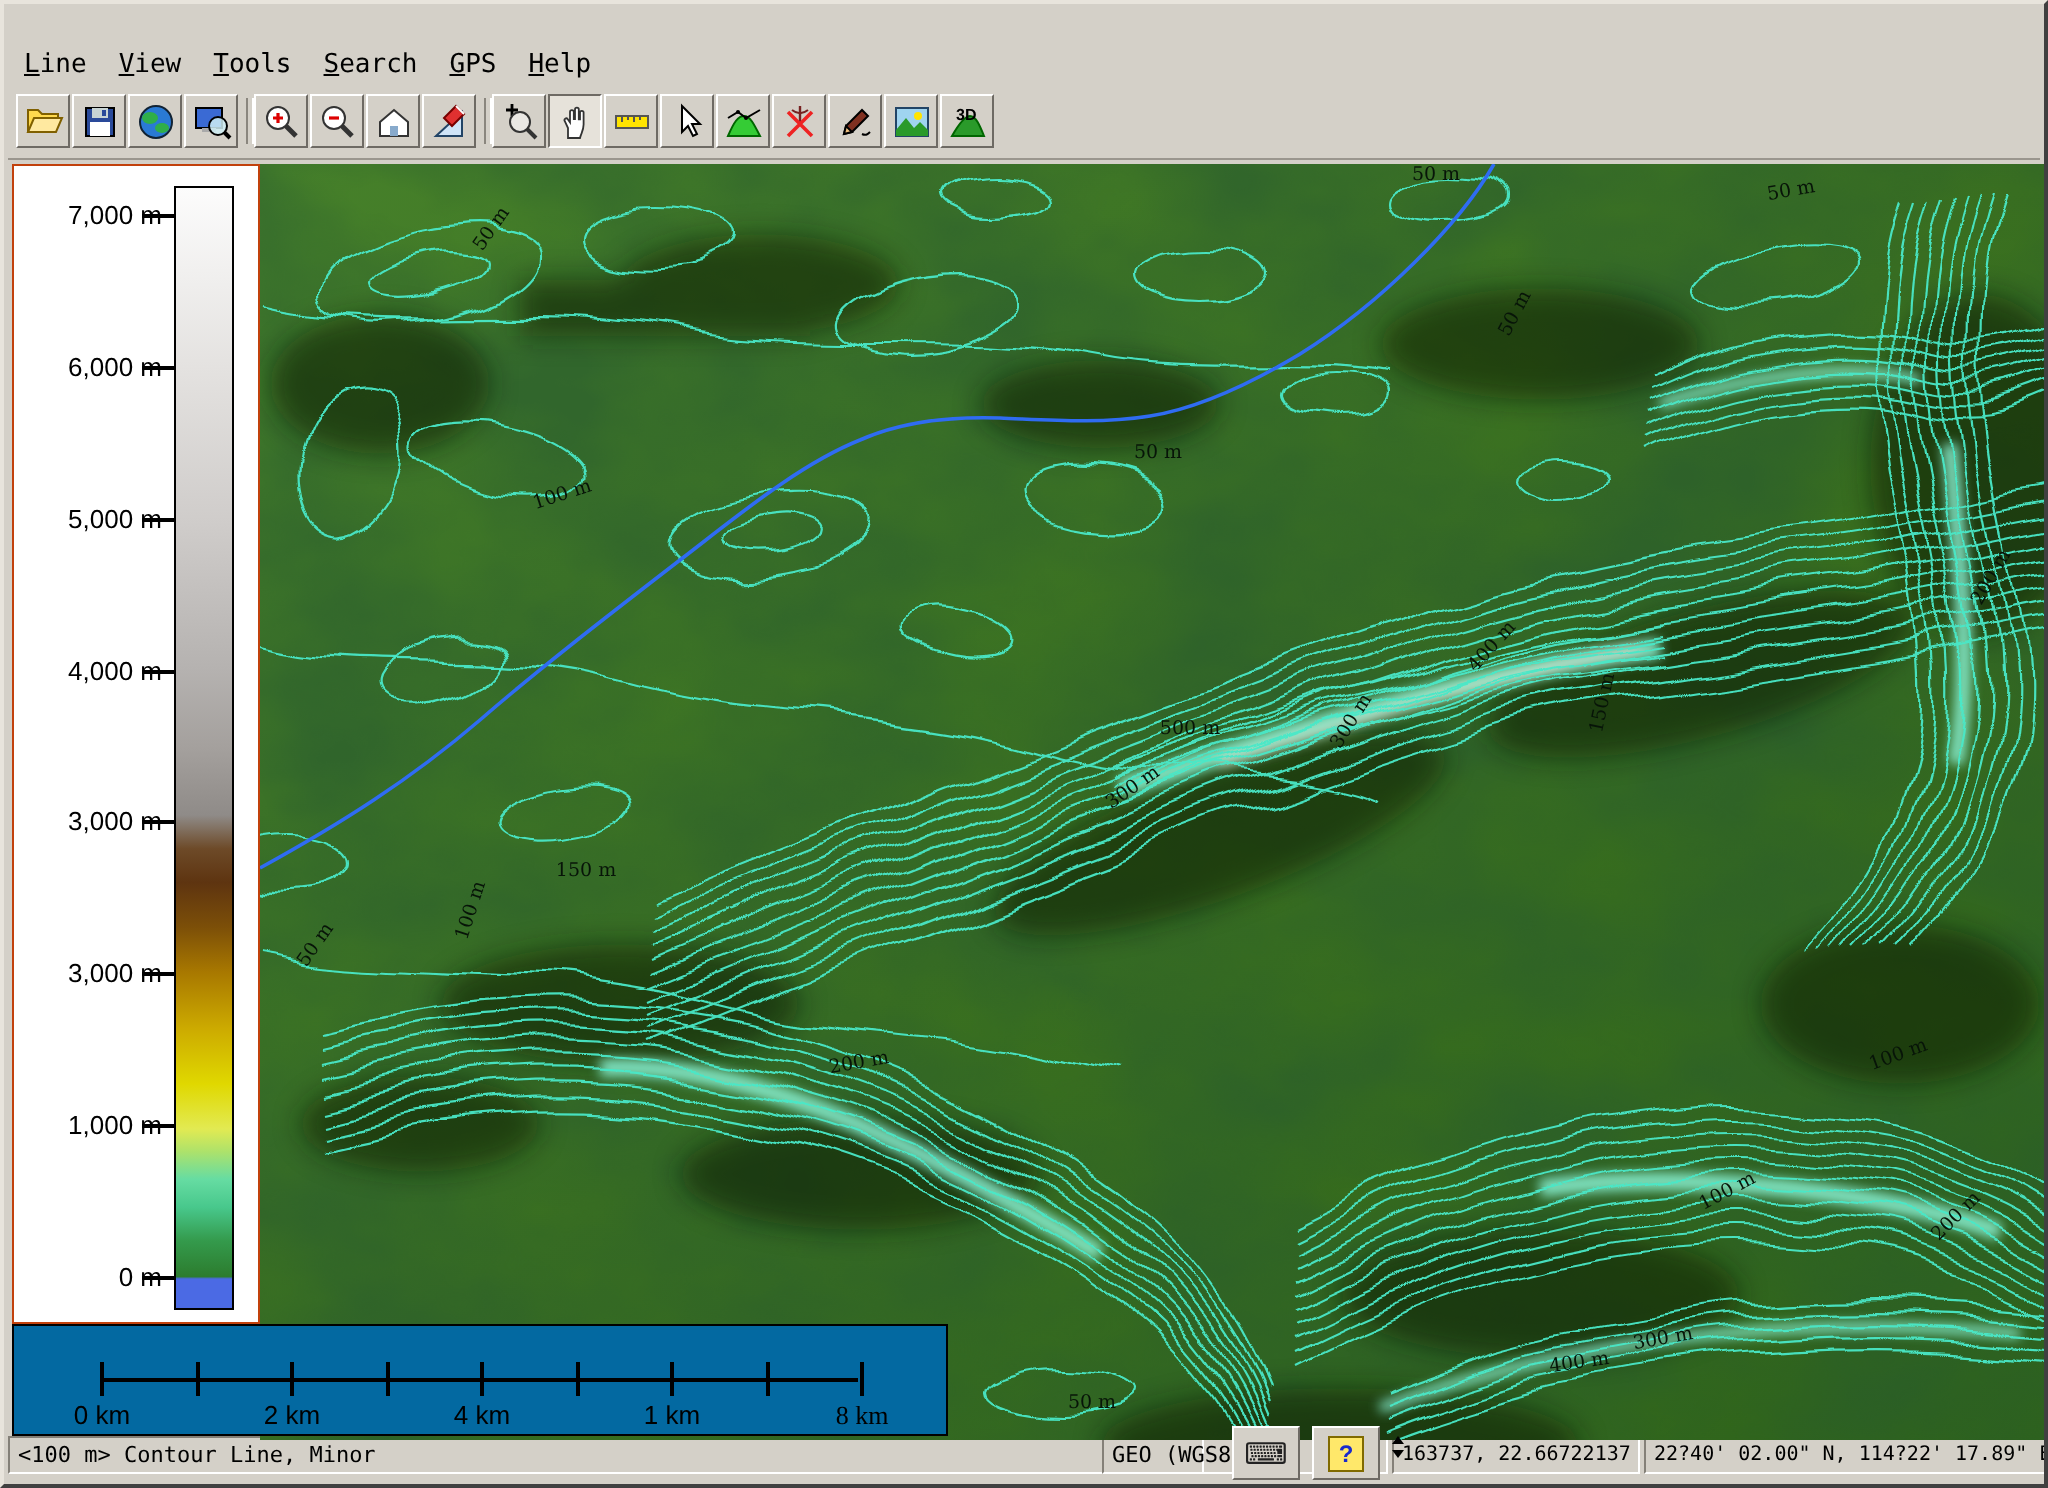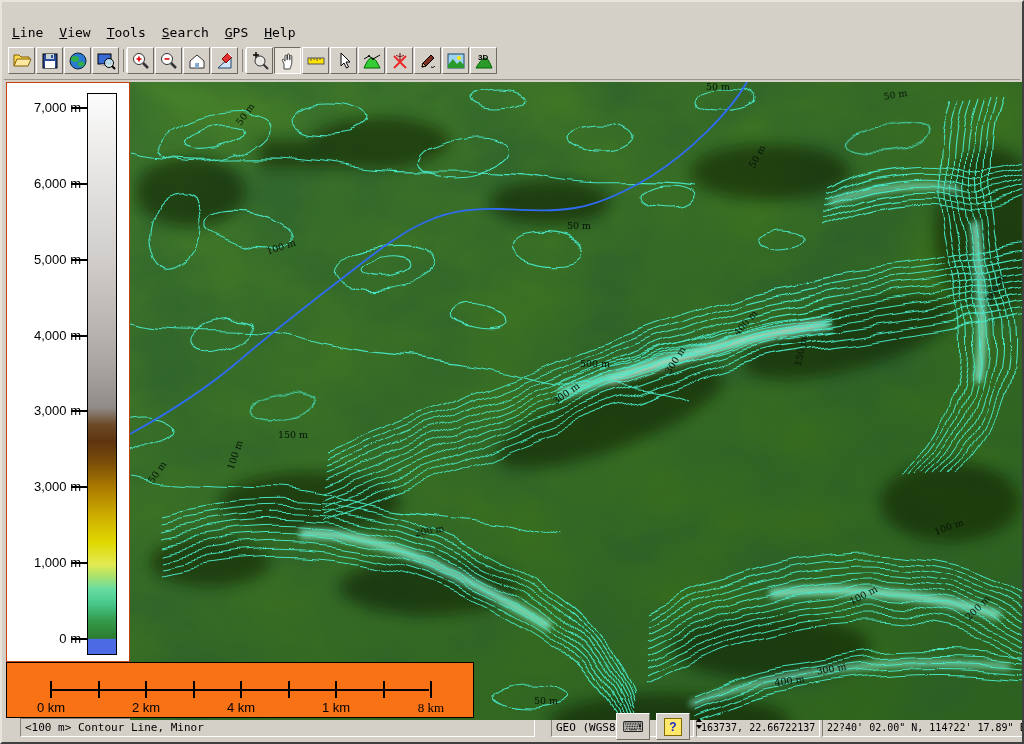--- a/index.html
+++ b/index.html
@@ -46,21 +46,21 @@
     border:1px solid #c2410c;box-sizing:border-box;z-index:4;}
   .legend-bar{position:absolute;left:80px;top:10px;width:30px;height:562px;border:1px solid #000;box-sizing:border-box;}
   .legend-tick{position:absolute;height:2px;background:#000;width:16px;left:64px;}
   .legend-label{position:absolute;right:48px;width:70px;text-align:right;font-size:13px;color:#000;
     font-family:"Liberation Sans",sans-serif;white-space:nowrap;}
   
   .map{position:absolute;left:128px;top:80px;width:894px;height:638px;z-index:1;background:#3f7723;}
   .map svg{display:block;}
   .map text{font-family:"DejaVu Serif",serif;font-size:9.5px;fill:#071408;text-anchor:middle;}
   
-  .scalebar-box{position:absolute;left:4px;top:660px;width:468px;height:56px;background:#f97316;
+  .scalebar-box{position:absolute;left:4px;top:660px;width:468px;height:56px;background:#0369a1;
     border:1px solid #000;box-sizing:border-box;z-index:4;}
   .sb-line{position:absolute;left:44px;right:44px;top:26px;height:2px;background:#000;}
   .sb-tick{position:absolute;top:18px;width:2px;height:17px;background:#000;}
   .sb-label{position:absolute;top:37px;width:48px;text-align:center;font-size:13px;color:#000;
     font-family:"Liberation Sans",sans-serif;}
   
   .ime{position:absolute;left:614px;top:711px;z-index:6;display:flex;align-items:flex-start;}
   .ime-btn{width:32px;height:25px;background:#d4d0c8;border:1px solid;border-color:#fff #6e6a64 #6e6a64 #fff;
     display:flex;align-items:center;justify-content:center;margin-right:6px;font-size:15px;}
   .ime-kb{font-family:"DejaVu Sans",sans-serif;color:#222;}
@@ -434,19 +434,19 @@
     <span class="ime-btn">
       <span class="ime-help">?</span>
     </span>
     <span class="ime-spin">
         <i class="up"></i>
         <i class="dn"></i>
       </span>
   </div>
 
   <div class="statusbar">
-    <span class="status-cell" style="left:16px;width:515px;">&lt;100 m&gt; Contour Line, Minor</span>
+    <span class="status-cell" style="left:0;width:598px;">&lt;100 m&gt; Contour Line, Minor</span>
     <span class="status-cell" style="left:547px;width:143px;">GEO (WGS84</span>
     <span class="status-cell" style="left:692px;width:124px;font-size:10px;">163737,  22.66722137 )</span>
     <span class="status-cell" style="left:818px;width:202px;font-size:10px;">22?40'  02.00" N,  114?22'  17.89" E</span>
   </div>
 
 </div>
 
 </body></html>

